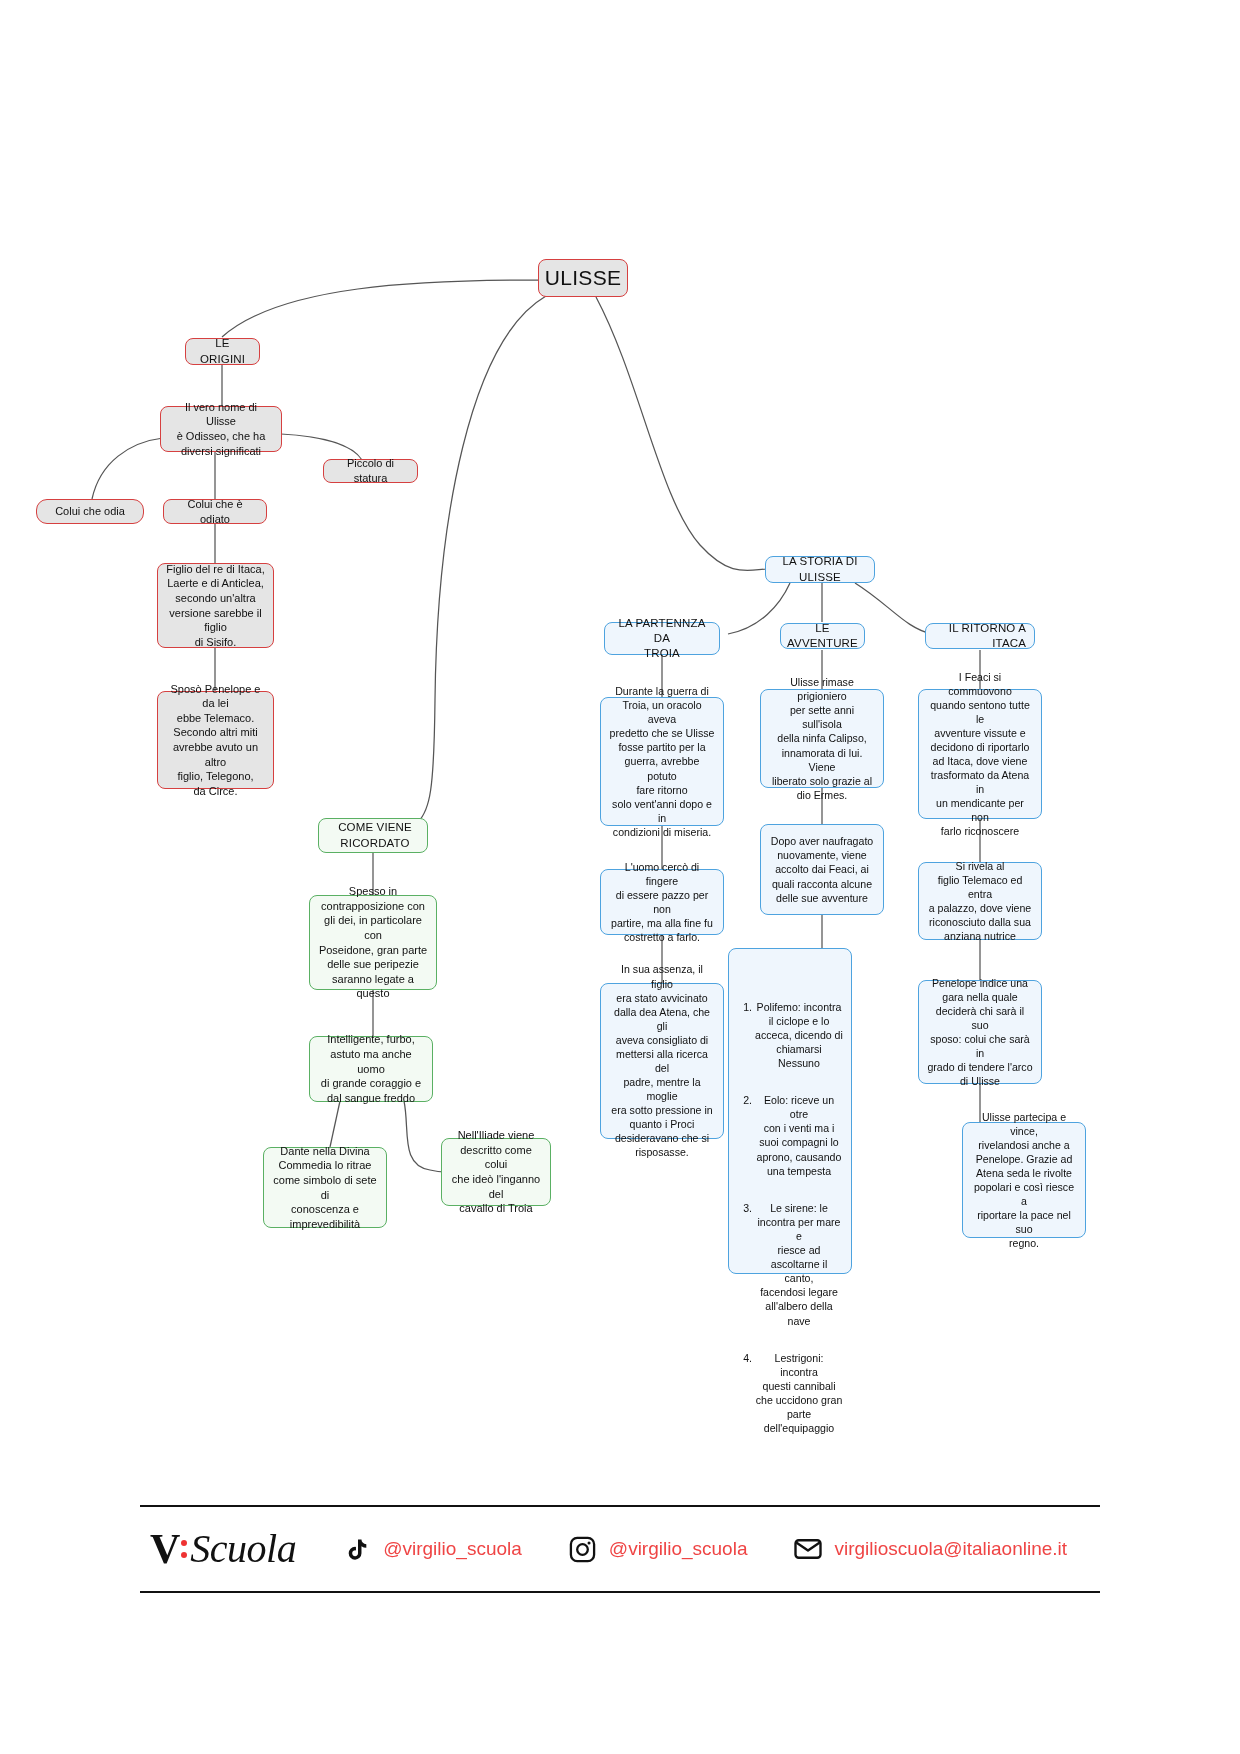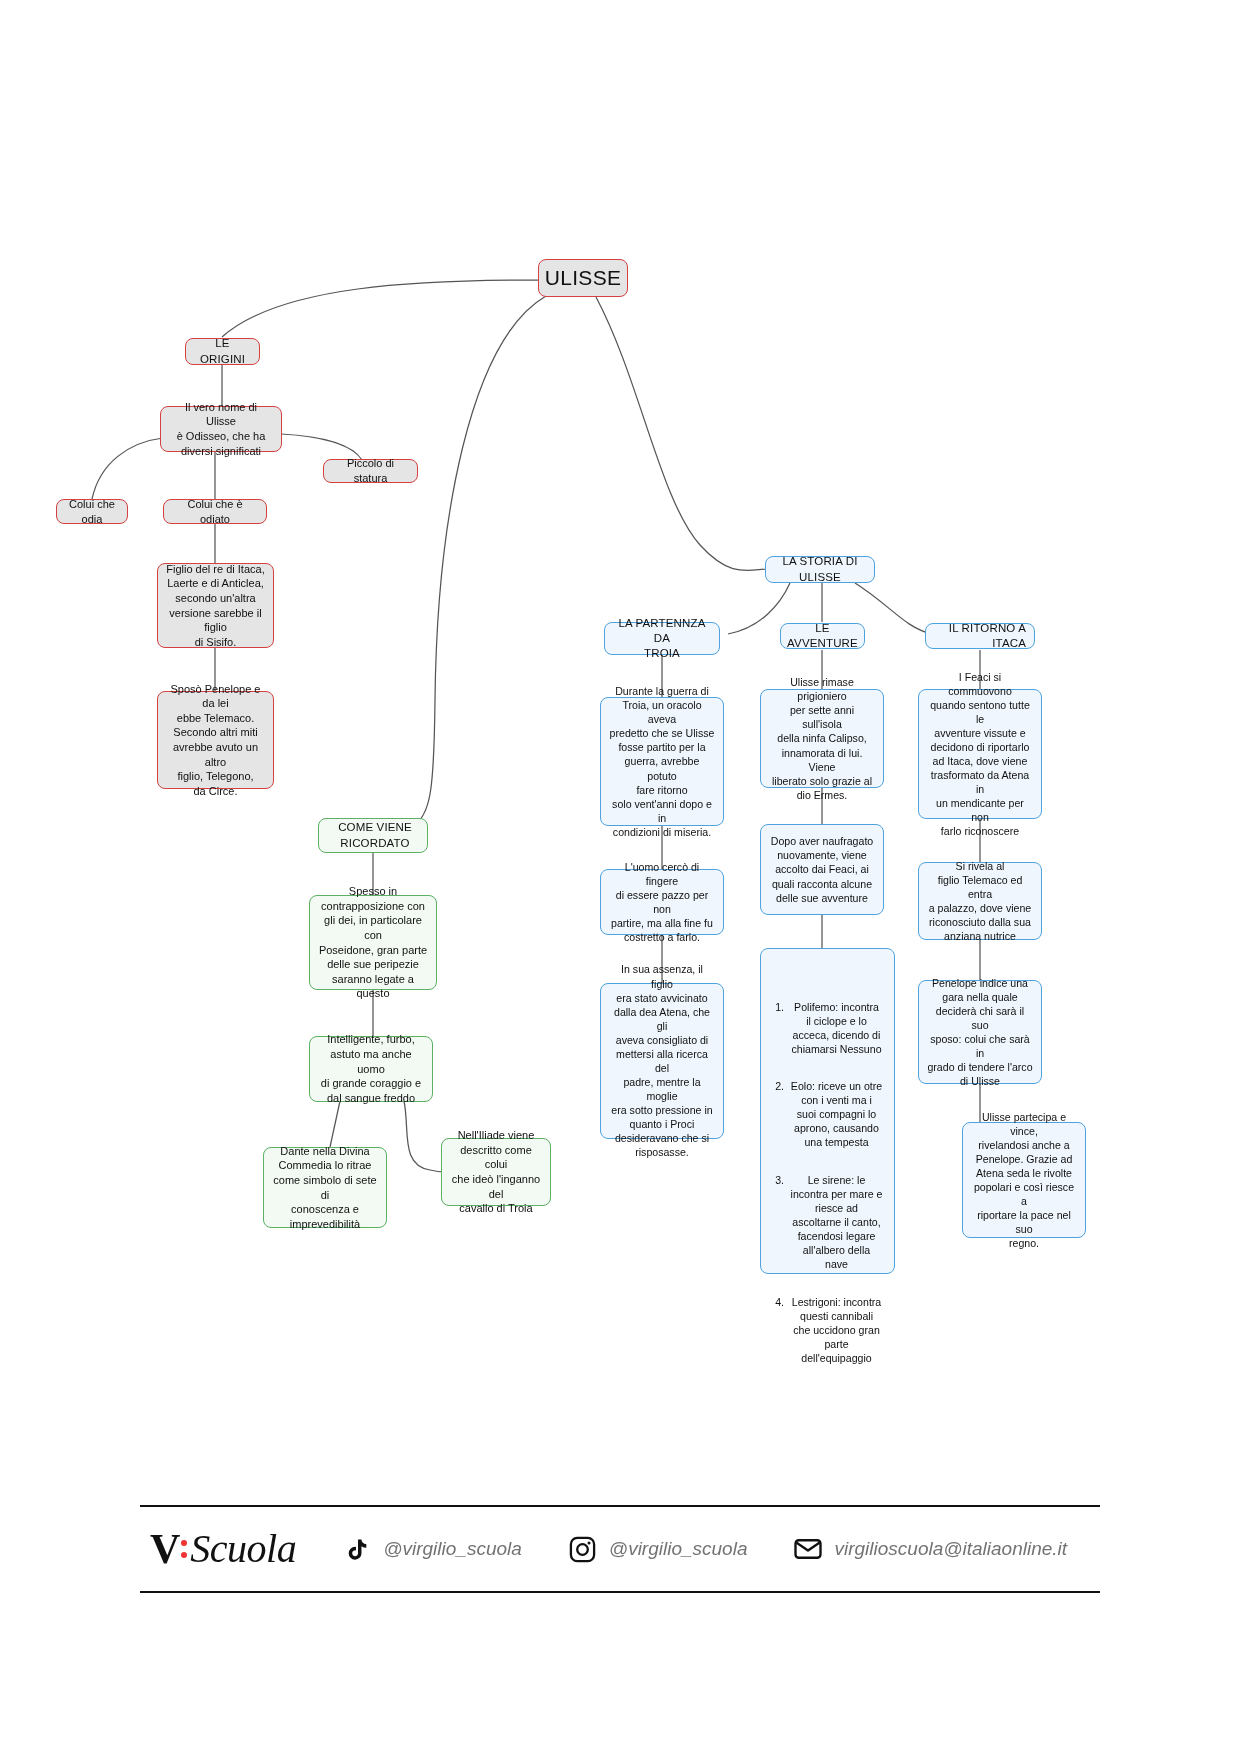--- a/index.html
+++ b/index.html
@@ -17,21 +17,21 @@
   .list{display:block;text-align:left;padding:8px 8px 8px 6px;}
   .list ol{margin:0;padding-left:20px;}
   .list ol li{margin:0 0 2px 0;text-align:center;font-size:10.6px;line-height:1.33;white-space:pre-line;}
   .footer{position:absolute;left:140px;top:1505px;width:960px;height:84px;border-top:2.5px solid #111;border-bottom:2.5px solid #111;display:flex;align-items:center;}
   .brandlogo{display:flex;align-items:center;margin-left:10px;}
   .brandlogo .v{font-family:"Liberation Serif","DejaVu Serif",serif;font-weight:bold;font-size:42px;color:#111;line-height:1;}
   .brandlogo .dots{display:inline-flex;flex-direction:column;justify-content:center;margin:0 3px 0 1px;gap:6px;}
   .brandlogo .dots i{display:block;width:6px;height:6px;border-radius:50%;background:#e33;}
   .brandlogo .scuola{font-family:"Liberation Serif","DejaVu Serif",serif;font-style:italic;font-size:40px;color:#111;line-height:1;letter-spacing:-.5px;}
   .fitem{display:flex;align-items:center;gap:11px;margin-left:46px;}
-  .fitem span.txt{font-size:19px;color:#737373;font-style:italic;}
+  .fitem span.txt{font-size:19px;color:#ef4444;}
   .ic{width:30px;height:30px;display:inline-flex;align-items:center;justify-content:center;}
   .ic svg{display:block;}
 </style>
 </head>
 <body>
 
 <div id="canvas">
 
   <svg id="edges" viewBox="0 0 1240 1754">
     <g fill="none" stroke="#555" stroke-width="1.25">
@@ -89,21 +89,21 @@
     <span>LE ORIGINI</span></div>
 
   <div class="node red body" style="left:160px;top:406px;width:122px;height:46px;">
     <span>Il vero nome di Ulisse
 è Odisseo, che ha
 diversi significati</span></div>
 
   <div class="node red body" style="left:315px;top:459px;width:95px;height:24px;margin-left:8px;">
     <span>Piccolo di statura</span></div>
 
-  <div class="node red body" style="left:56px;top:499px;width:72px;height:25px;">
+  <div class="node red body" style="left:36px;top:499px;width:108px;height:25px;border-radius:11px;">
     <span>Colui che odia</span></div>
 
   <div class="node red body" style="left:163px;top:499px;width:104px;height:25px;">
     <span>Colui che è odiato</span></div>
 
   <div class="node red body" style="left:157px;top:563px;width:117px;height:85px;">
     <span>Figlio del re di Itaca,
 Laerte e di Anticlea,
 secondo un'altra
 versione sarebbe il figlio
@@ -194,21 +194,21 @@
 liberato solo grazie al
 dio Ermes.</span></div>
 
   <div class="node blue small" style="left:760px;top:824px;width:124px;height:91px;">
     <span>Dopo aver naufragato
 nuovamente, viene
 accolto dai Feaci, ai
 quali racconta alcune
 delle sue avventure</span></div>
 
-  <div class="node blue list" style="left:760px;top:948px;width:135px;height:326px;">
+  <div class="node blue list" style="left:728px;top:948px;width:124px;height:326px;">
     <ol>
       <li>Polifemo: incontra
 il ciclope e lo
 acceca, dicendo di
 chiamarsi Nessuno</li>
       <li>Eolo: riceve un otre
 con i venti ma i
 suoi compagni lo
 aprono, causando
 una tempesta</li>

